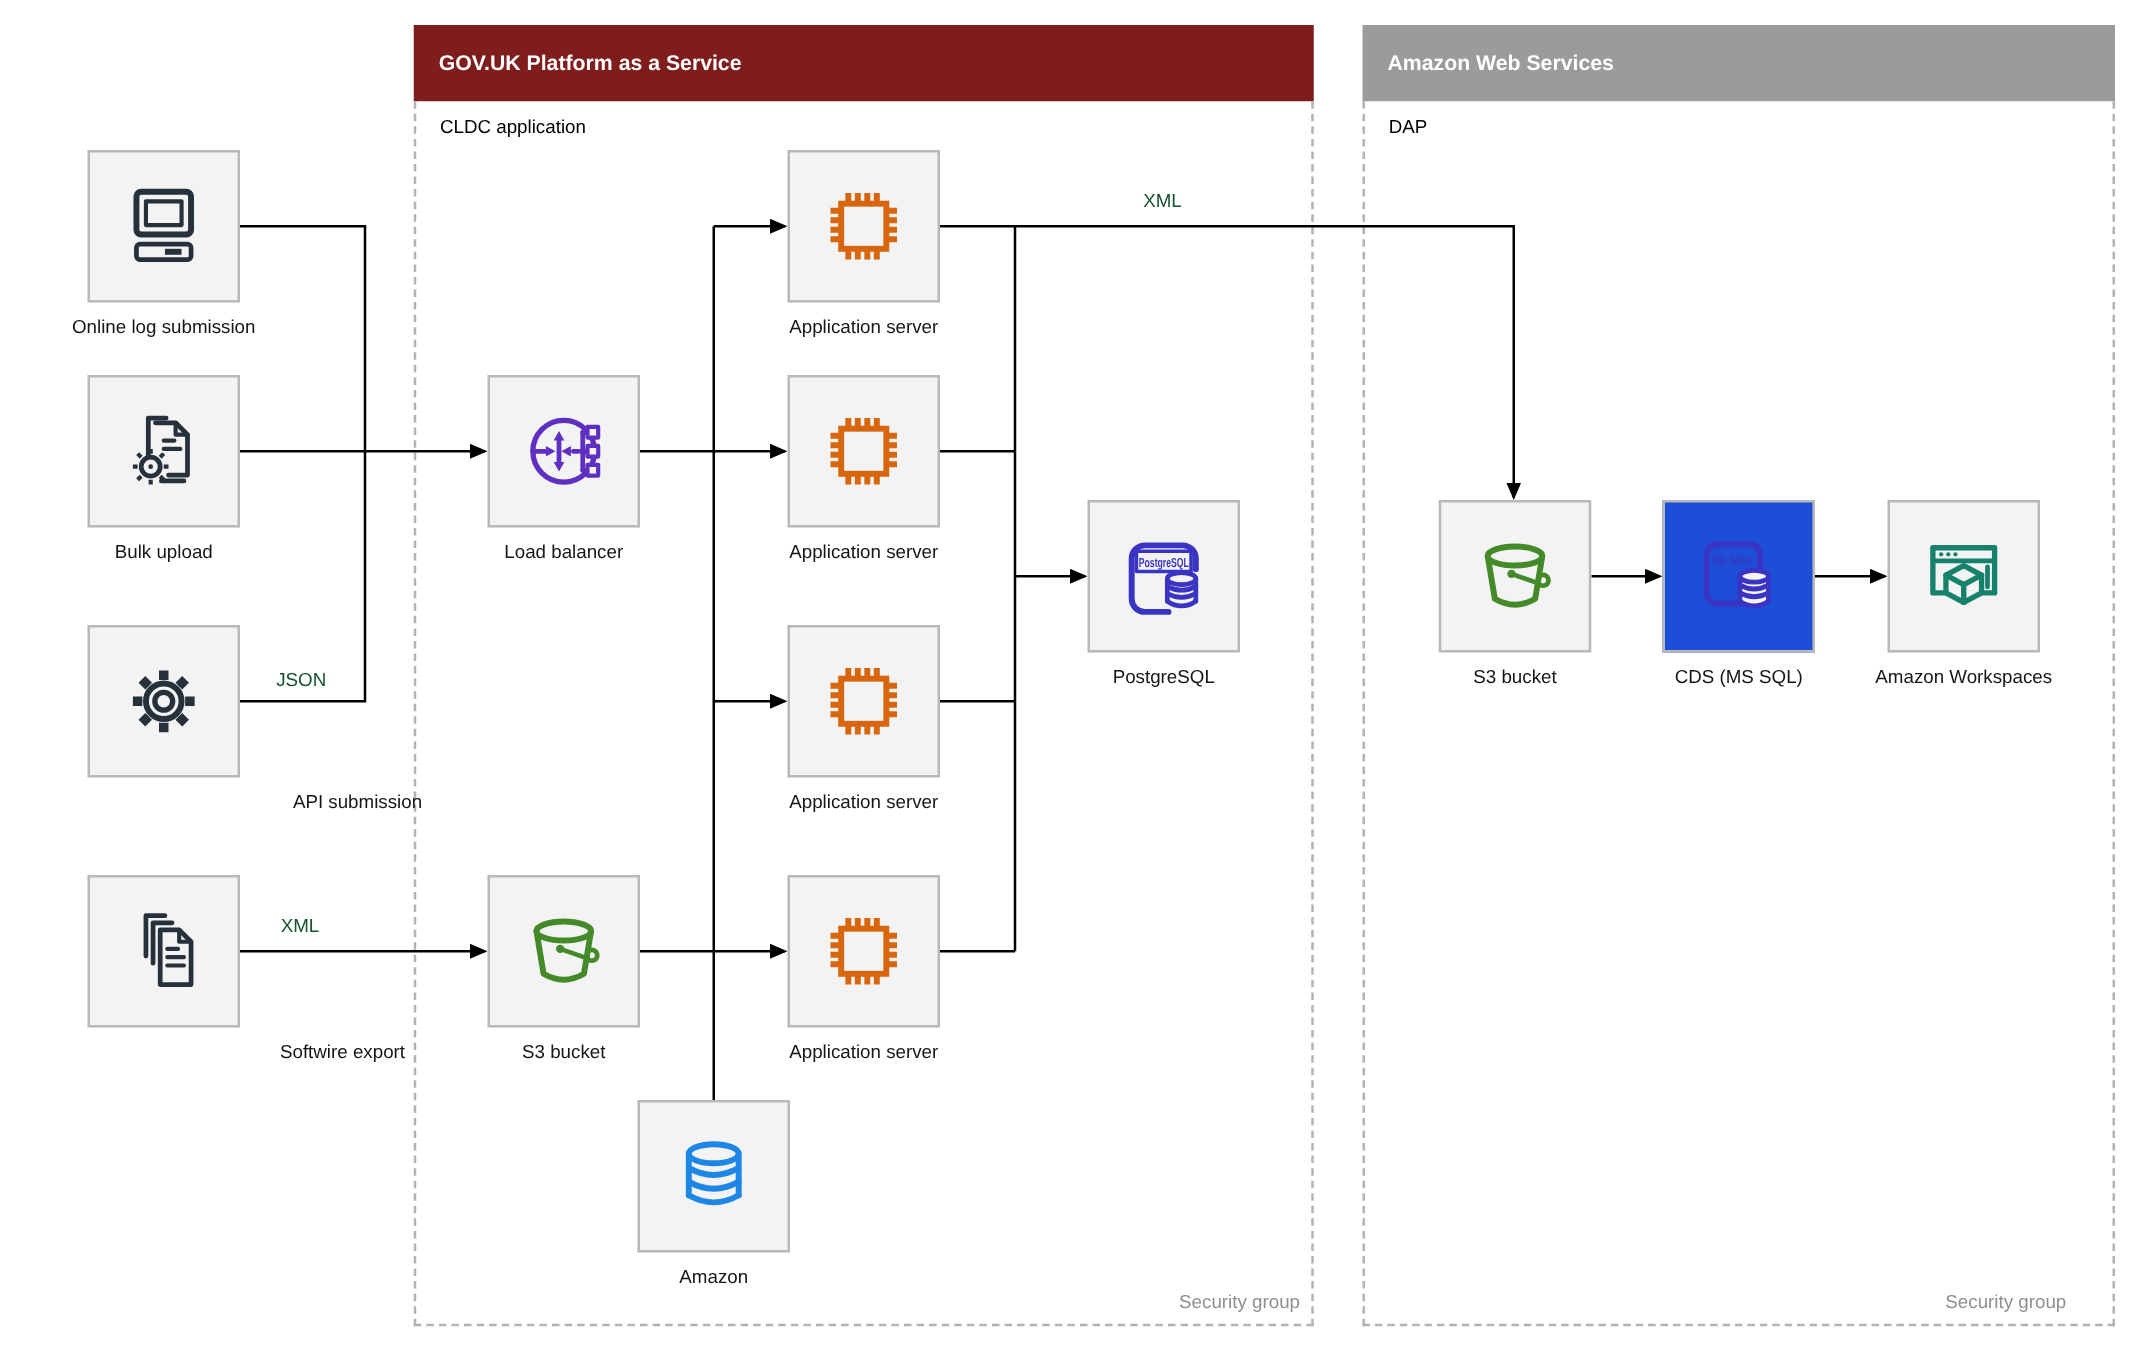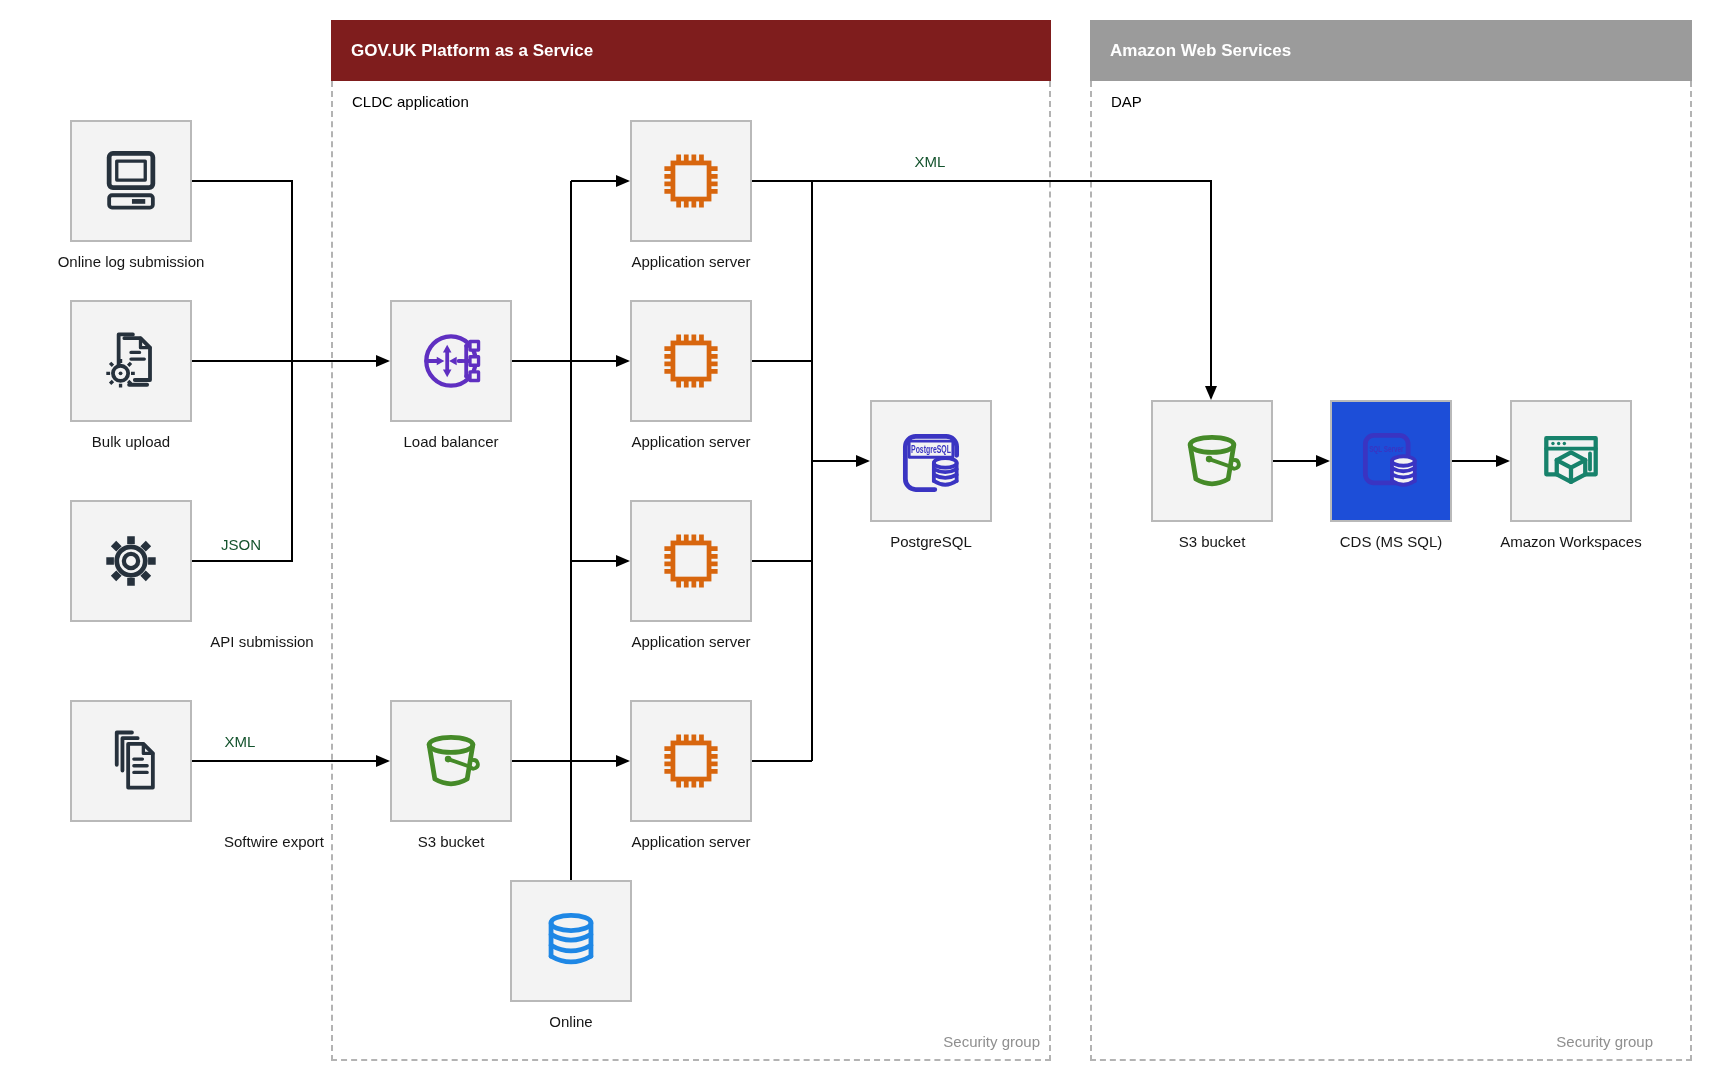--- a/index.html
+++ b/index.html
@@ -109,21 +109,21 @@
     <div class="node" style="left: 70px; top: 500px; background: rgb(243, 243, 243); border-color: rgb(185, 185, 185);">
       <span class="icon">
   <svg width="76" height="76" viewBox="0 0 80 80" fill="none">
     <g stroke="#26313c" fill="none">
       <circle cx="40" cy="40" r="15" stroke-width="5"></circle>
       <circle cx="40" cy="40" r="7.5" stroke-width="4.5"></circle>
       <path d="M58,40 H66 M40,58 V66 M22,40 H14 M40,22 V14 M52.7,52.7 L58.4,58.4 M27.3,52.7 L21.6,58.4 M27.3,27.3 L21.6,21.6 M52.7,27.3 L58.4,21.6" stroke-width="8" stroke-linecap="butt"></path>
     </g>
   </svg></span>
     </div>
-    <div class="caption" style="left: 116px; top: 633px; margin-left: 16px;">API submission</div>
+    <div class="caption" style="left: 140px; top: 633px; margin-left: 16px;">API submission</div>
     <div class="node" style="left: 70px; top: 700px; background: rgb(243, 243, 243); border-color: rgb(185, 185, 185);">
       <span class="icon">
   <svg width="76" height="76" viewBox="0 0 80 80" fill="none">
     <g stroke="#26313c" stroke-linecap="round" stroke-linejoin="round" fill="none">
       <path d="M25,44 V10 H41" stroke-width="4"></path>
       <path d="M31,50 V16 H47" stroke-width="4"></path>
       <path d="M37,22 H53 L63,32 V68 H37 Z" stroke-width="4" fill="#f3f3f3"></path>
       <path d="M53,22 V32 H63" stroke-width="3.5"></path>
       <path d="M43,38 H52 M43,45 H57 M43,52 H57" stroke-width="3.5"></path>
     </g>
@@ -222,21 +222,21 @@
     <div class="node" style="left: 510px; top: 880px; background: rgb(243, 243, 243); border-color: rgb(185, 185, 185);">
       <span class="icon">
   <svg width="76" height="76" viewBox="0 0 80 80" fill="none">
     <g stroke="#1e87e5" stroke-linecap="round" fill="none">
       <ellipse cx="40" cy="21" rx="21" ry="8" stroke-width="5"></ellipse>
       <path d="M19,21 V56 M61,21 V56" stroke-width="5"></path>
       <path d="M19,56 Q40,68 61,56 M19,33 Q40,45 61,33 M19,44.5 Q40,56.5 61,44.5" stroke-width="5"></path>
     </g>
   </svg></span>
     </div>
-    <div class="caption" style="left: 571px; top: 1013px;">Online</div>
+    <div class="caption" style="left: 571px; top: 1013px;">Amazon</div>
     <div class="node" style="left: 1151px; top: 400px; background: rgb(243, 243, 243); border-color: rgb(185, 185, 185);">
       <span class="icon">
   <svg width="76" height="76" viewBox="0 0 80 80" fill="none">
     <g stroke="#458a28" stroke-linecap="round" stroke-linejoin="round" fill="none">
       <ellipse cx="40" cy="23" rx="23" ry="8" stroke-width="5"></ellipse>
       <path d="M17,23 L23,59 Q40,69 57,59 L63,23" stroke-width="5"></path>
       <path d="M37,38 L60,46" stroke-width="4"></path>
       <path d="M60,46 a4.5,4.5 0 1 0 3,-7" stroke-width="4"></path>
       <circle cx="37" cy="38" r="3.5" fill="#458a28" stroke="none"></circle>
     </g>

